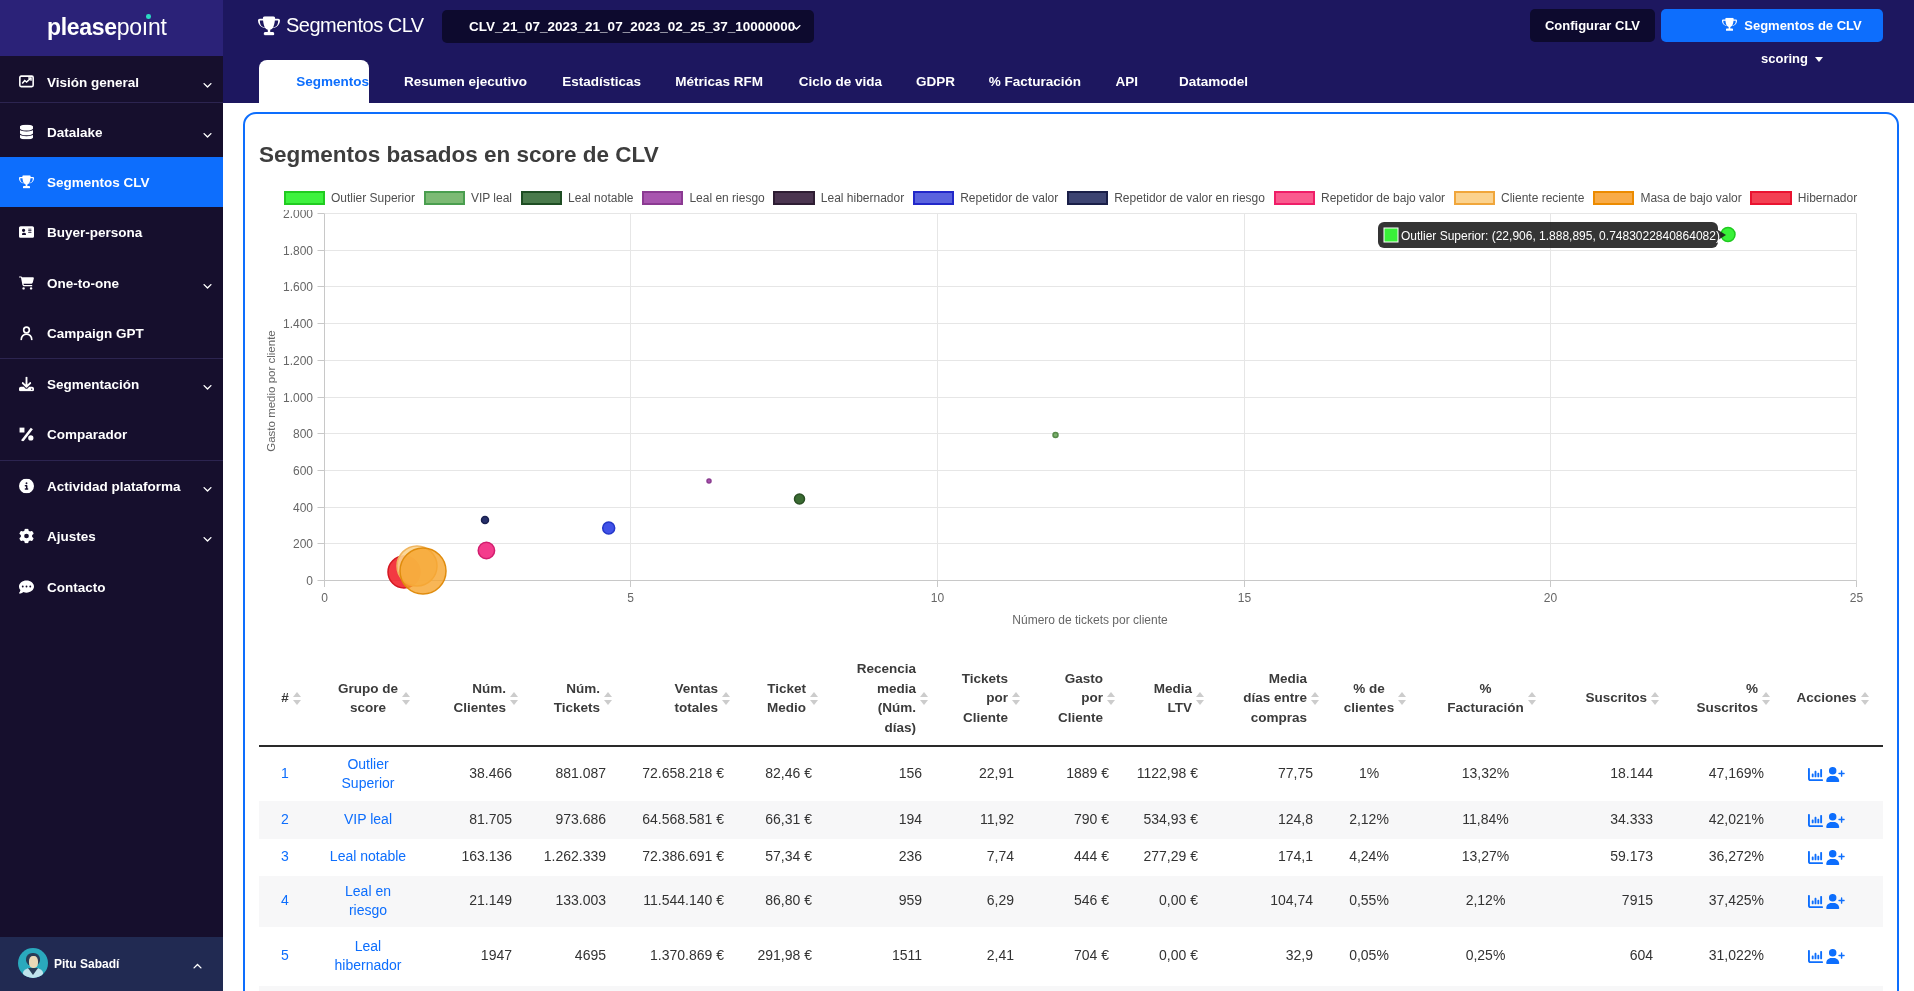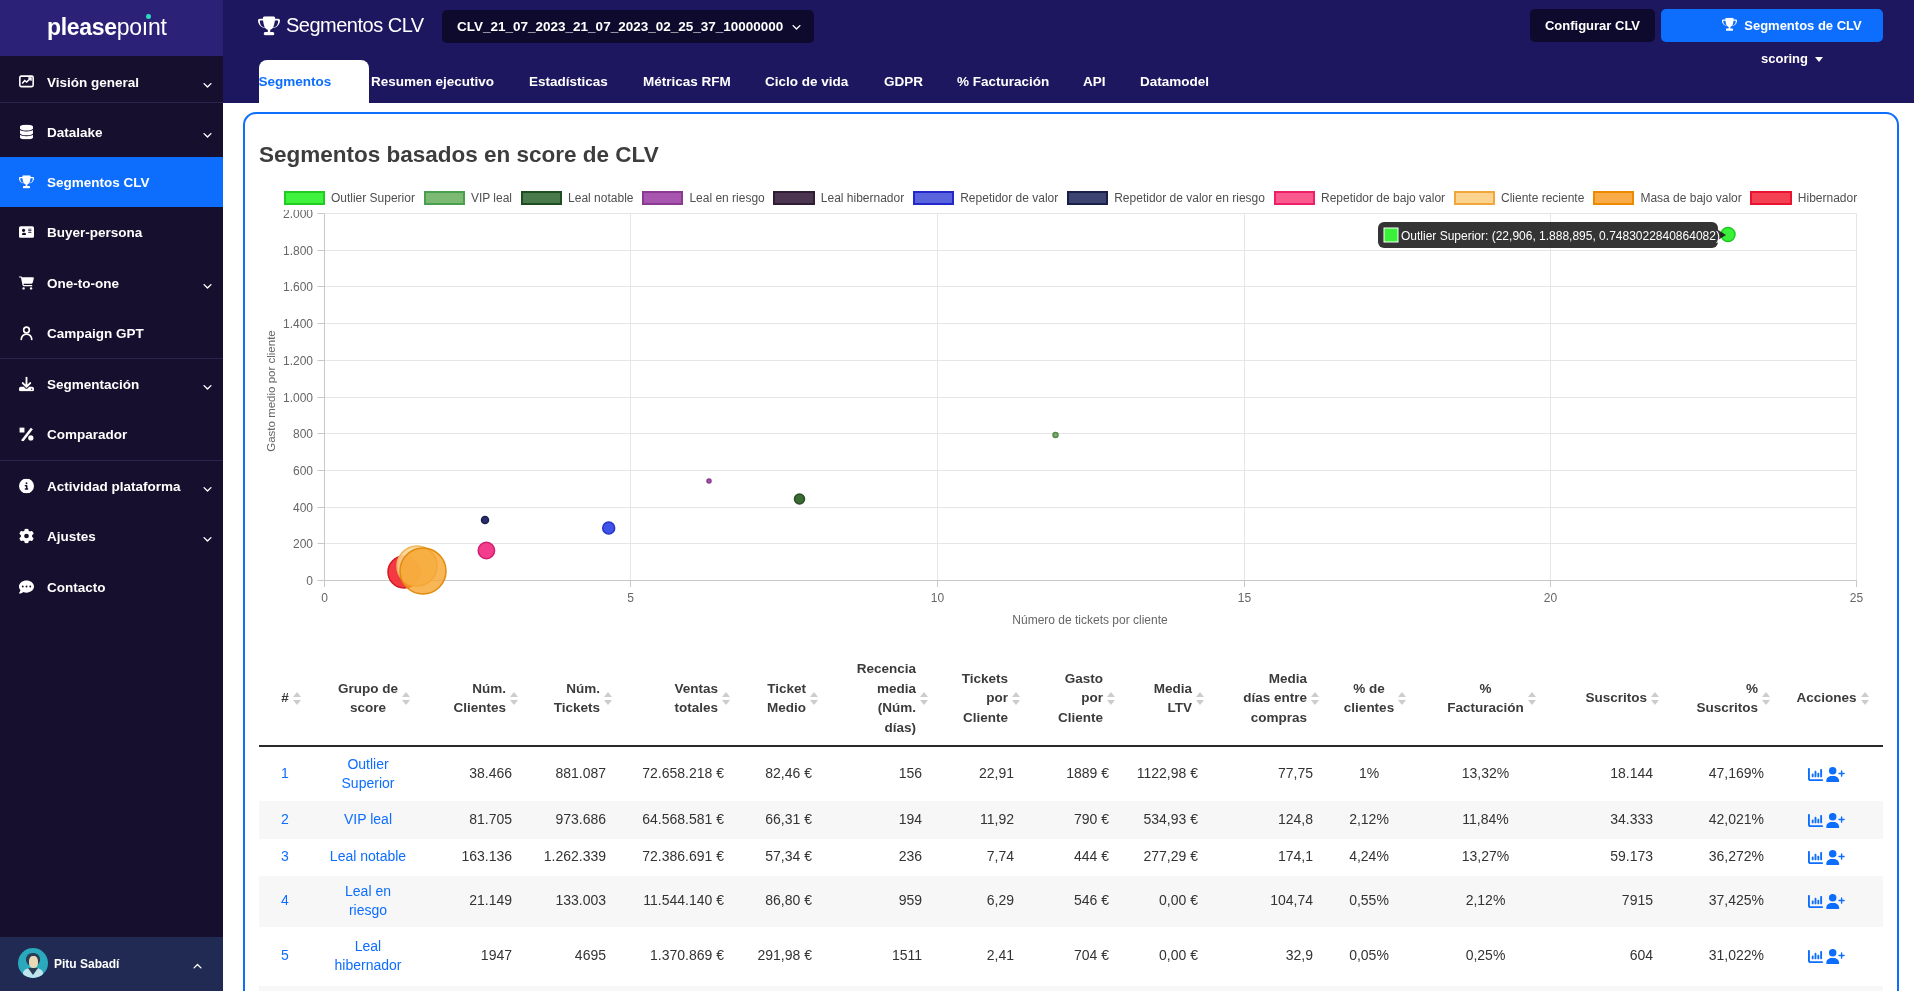--- a/index.html
+++ b/index.html
@@ -26,29 +26,29 @@
 #userbox .av .hair { position:absolute; left:8px; top:5px; width:14px; height:13px; border-radius:45%; background:#283c56; }
 #userbox .av .face { position:absolute; left:10.5px; top:8px; width:9px; height:12px; border-radius:42%; background:#ead9b7; }
 #userbox .av .bod { position:absolute; left:5px; top:20px; width:20px; height:12px; border-radius:40% 40% 0 0; background:#bfe4ec; }
 #userbox .av .vneck { position:absolute; left:10px; top:20px; width:10px; height:7px; background:#283c56; clip-path:polygon(0 0, 100% 0, 50% 100%); }
 #userbox .nm { position:absolute; left:54px; top:50%; transform:translateY(-50%); font-size:12px; font-weight:bold; }
 
 
 #header { position:absolute; left:223px; top:0; width:1691px; height:103px; background:#1d175f; }
 #htitle { position:absolute; left:63px; top:14px; color:#fff; font-size:20px; letter-spacing:-0.5px; }
 #htrophy { position:absolute; left:35px; top:15px; width:22px; height:22px; }
-#hselect { position:absolute; left:219px; top:10px; width:372px; height:33px; background:#0d0a2e; border-radius:5px; color:#fff; font-size:13.5px; font-weight:bold; line-height:33px; padding-left:15px; }
+#hselect { position:absolute; left:219px; top:10px; width:372px; height:33px; background:#0d0a2e; border-radius:5px; color:#fff; font-size:13.5px; font-weight:bold; line-height:33px; padding-left:27px; }
 #hselect .car { position:absolute; right:12px; top:50%; transform:translateY(-50%); line-height:0; }
 .hbtn { position:absolute; top:9px; height:33px; border-radius:5px; color:#fff; font-size:13px; font-weight:bold; line-height:33px; text-align:center; }
 #btn-conf { left:1307px; width:125px; background:#0d0a2e; }
 #btn-seg { left:1438px; width:222px; background:#0d6efd;padding-left:40px; }
 #btn-seg svg { vertical-align:-2px; margin-right:7px; }
 #btn-seg .car { display:inline-block; margin-left:7px; width:0; height:0; border-left:4.5px solid transparent; border-right:4.5px solid transparent; border-top:5px solid #fff; vertical-align:1px; }
 #tabs { position:absolute; left:0; bottom:0; height:43px; width:100%; }
-.tab { position:absolute; top:0; height:43px; line-height:43px; color:#fff; font-size:13.5px; font-weight:bold; text-align:left; }
+.tab { position:absolute; top:0; height:43px; line-height:43px; color:#fff; font-size:13.5px; font-weight:bold; text-align:right; }
 .tab-active { background:#fff; color:#0d6efd; border-radius:8px 8px 0 0; }
 
 
 #card { position:absolute; left:243px; top:111.5px; width:1656px; height:1100px; background:#fff; border:2.5px solid #0d6efd; border-radius:13px; }
 #cardtitle { position:absolute; left:259px; top:142px; font-size:22.5px; font-weight:bold; color:#3d3d3d; }
 #legend { position:absolute; left:0; top:0; }
 .lg-box { position:absolute; top:190.5px; width:41.4px; height:14.5px; border:2.5px solid; }
 .lg-lbl { position:absolute; top:190.5px; font-size:12px; color:#4f4f4f; white-space:nowrap;text-align:right; }
 
 

